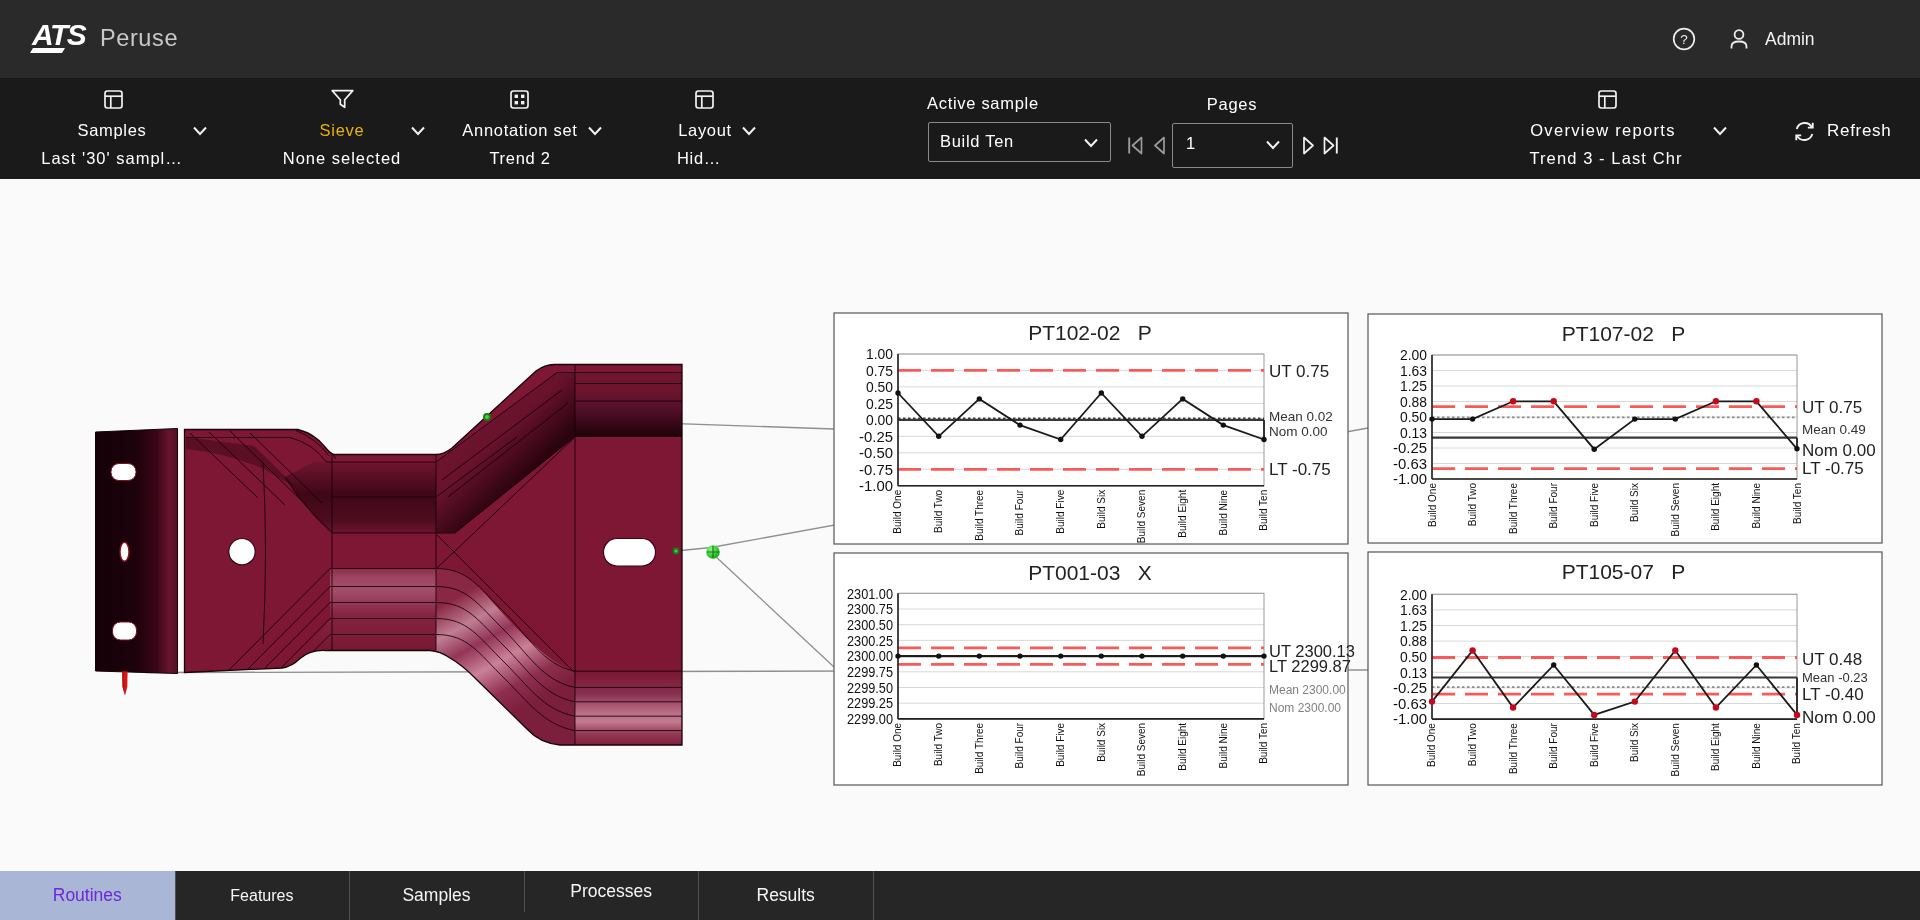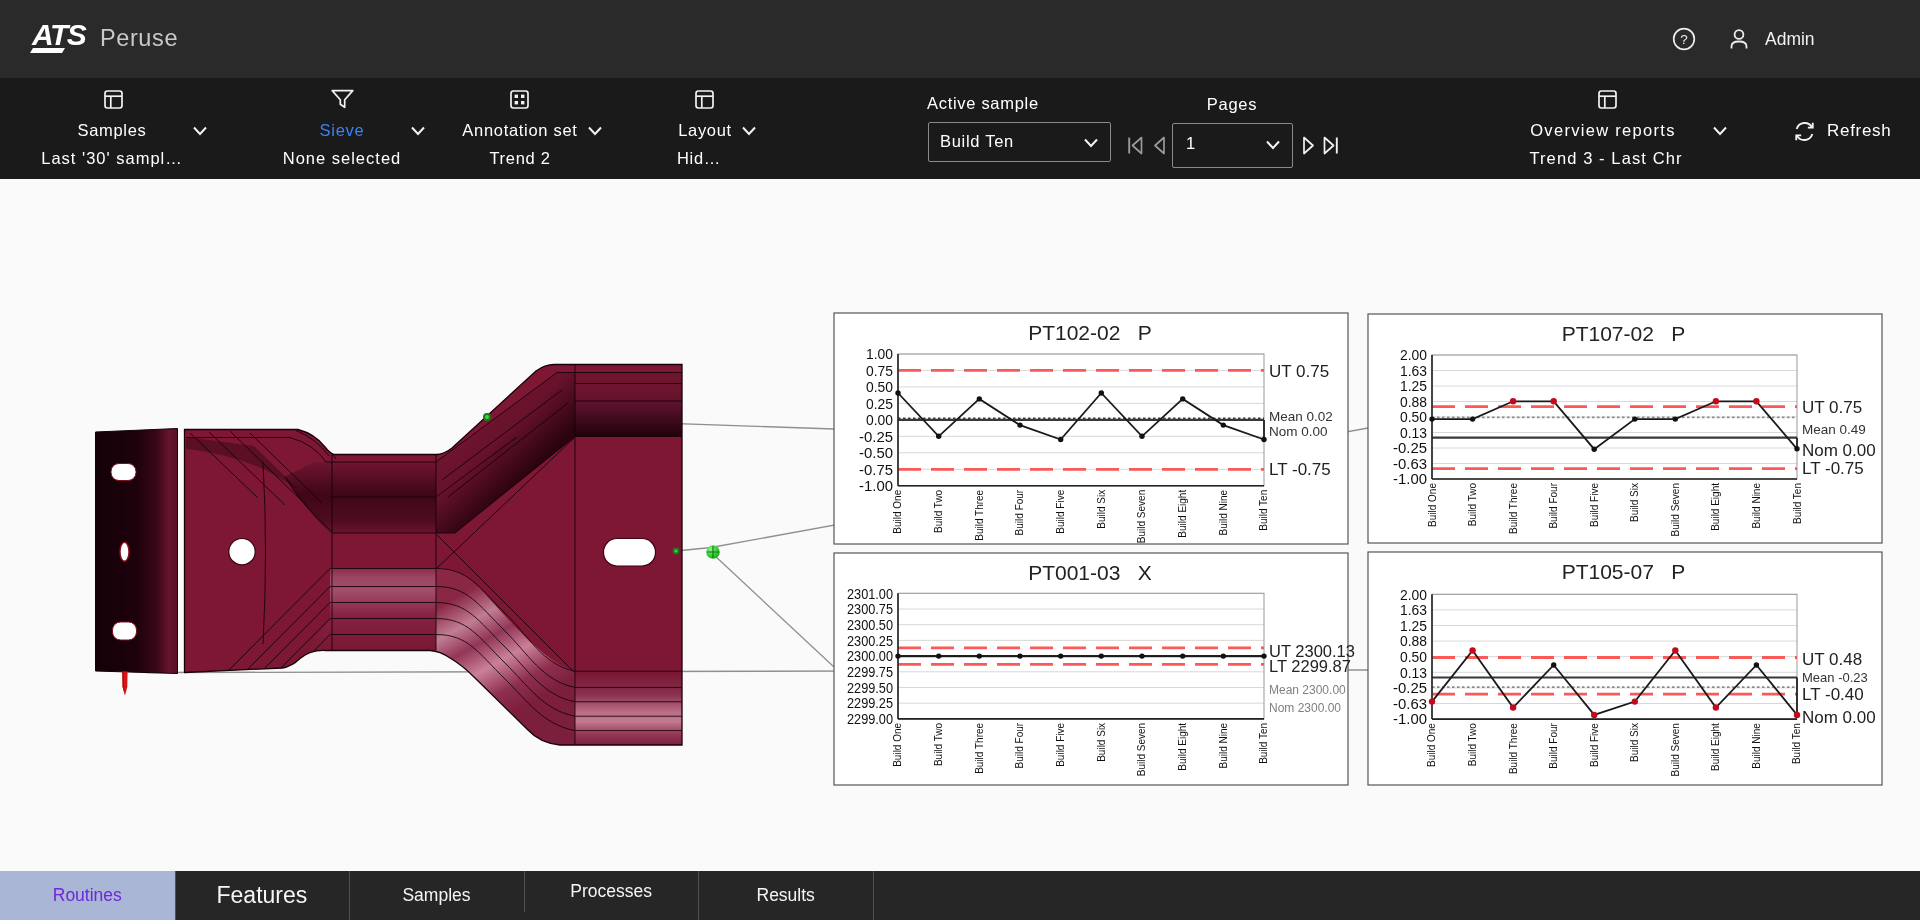--- a/index.html
+++ b/index.html
@@ -30,21 +30,21 @@
 <line x1="6.8" y1="6.2" x2="6.8" y2="18" stroke="#f2f2f2" stroke-width="1.7"></line>
 </svg>
 <div style="position:absolute;left:-88px;top:43px;width:400px;text-align:center;font-size:16.5px;color:#fff;letter-spacing:0.7px;white-space:nowrap">Samples</div>
 <svg style="position:absolute;left:192px;top:47px" width="16" height="12" viewBox="0 0 16 12">
 <path d="M2,2.5 L8,9 L14,2.5" fill="none" stroke="#f2f2f2" stroke-width="2"></path>
 </svg>
 <div style="position:absolute;left:-88px;top:71px;width:400px;text-align:center;font-size:16.5px;color:#fff;letter-spacing:1.0px;white-space:nowrap">Last '30' sampl…</div>
 <svg style="position:absolute;left:331px;top:11px" width="23" height="20" viewBox="0 0 23 20">
 <path d="M1.2,1.6 L21.8,1.6 L13.7,10.8 L13.7,18.3 L9.3,15.2 L9.3,10.8 Z" fill="none" stroke="#f2f2f2" stroke-width="1.7" stroke-linejoin="round"></path>
 </svg>
-<div style="position:absolute;left:142px;top:43px;width:400px;text-align:center;font-size:16.5px;color:#3b82f6;letter-spacing:0.7px;white-space:nowrap">Sieve</div>
+<div style="position:absolute;left:142px;top:43px;width:400px;text-align:center;font-size:16.5px;color:#eab308;letter-spacing:0.7px;white-space:nowrap">Sieve</div>
 <svg style="position:absolute;left:410px;top:47px" width="16" height="12" viewBox="0 0 16 12">
 <path d="M2,2.5 L8,9 L14,2.5" fill="none" stroke="#f2f2f2" stroke-width="2"></path>
 </svg>
 <div style="position:absolute;left:142px;top:71px;width:400px;text-align:center;font-size:16.5px;color:#fff;letter-spacing:1.0px;white-space:nowrap">None selected</div>
 <svg style="position:absolute;left:510px;top:12px" width="19" height="19" viewBox="0 0 19 19">
 <rect x="1" y="1" width="17" height="17" rx="2.4" fill="none" stroke="#f2f2f2" stroke-width="1.7"></rect>
 <rect x="4.6" y="4.6" width="3.4" height="3.4" fill="#f2f2f2"></rect>
 <rect x="11" y="4.6" width="3.4" height="3.4" fill="#f2f2f2"></rect>
 <rect x="4.6" y="11" width="3.4" height="3.4" fill="#f2f2f2"></rect>
 <rect x="11" y="11" width="3.4" height="3.4" fill="#f2f2f2"></rect>
@@ -452,18 +452,18 @@
 <text transform="rotate(-90 1719.4 723.1)" x="1719.4" y="723.1" text-anchor="end" font-size="10" fill="#111">Build Eight</text>
 <text transform="rotate(-90 1759.9 723.1)" x="1759.9" y="723.1" text-anchor="end" font-size="10" fill="#111">Build Nine</text>
 <text transform="rotate(-90 1800.5 723.1)" x="1800.5" y="723.1" text-anchor="end" font-size="10" fill="#111">Build Ten</text>
 <text x="1802" y="664.7" font-size="17" fill="#222">UT 0.48</text>
 <text x="1802" y="682.2" font-size="13" fill="#333">Mean -0.23</text>
 <text x="1802" y="699.7" font-size="17" fill="#222">LT -0.40</text>
 <text x="1802" y="723.0" font-size="17" fill="#222">Nom 0.00</text>
 </svg>
 <div style="position:absolute;left:0;top:871px;width:1920px;height:49px;background:#262626">
       <div style="position:absolute;left:0.0px;top:0;width:174.6px;height:49px;background:#a9b6d6;color:#6d28d9;font-size:17.5px;display:flex;align-items:center;justify-content:center">Routines</div>
-<div style="position:absolute;left:174.6px;top:0;width:173.6px;height:49px;border-left:1px solid #505050;color:#f5f5f5;font-size:23px;display:flex;align-items:center;justify-content:center">Features</div>
+<div style="position:absolute;left:174.6px;top:0;width:173.6px;height:49px;border-left:1px solid #505050;color:#f5f5f5;font-size:16px;display:flex;align-items:center;justify-content:center">Features</div>
 <div style="position:absolute;left:349.2px;top:0;width:173.6px;height:49px;border-left:1px solid #505050;color:#f5f5f5;font-size:17.5px;display:flex;align-items:center;justify-content:center">Samples</div>
 <div style="position:absolute;left:523.8px;top:0;width:173.6px;height:41px;border-left:1px solid #505050;color:#f5f5f5;font-size:17.5px;display:flex;align-items:center;justify-content:center">Processes</div>
 <div style="position:absolute;left:698.4px;top:0;width:173.6px;height:49px;border-left:1px solid #505050;color:#f5f5f5;font-size:17.5px;display:flex;align-items:center;justify-content:center">Results</div>
 <div style="position:absolute;left:873px;top:0;width:1px;height:49px;background:#505050"></div>
     </div>
 </div>
 </body></html>

